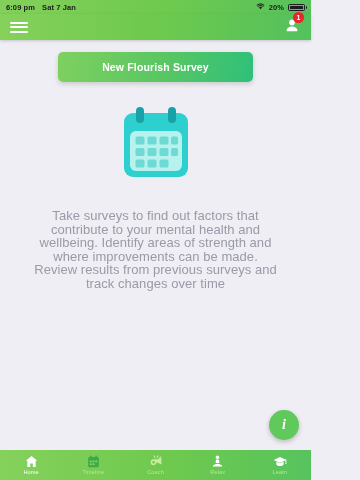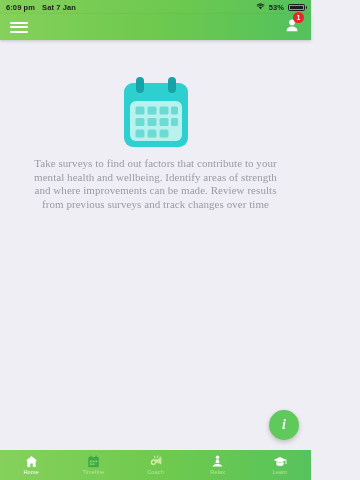--- a/index.html
+++ b/index.html
@@ -83,27 +83,27 @@
     background:linear-gradient(100deg,#7fd05f 0%,#58c663 55%,#2fc07a 100%);
     border:none; border-radius:5px;
     color:#fff; font-size:10.5px; font-weight:bold;
     letter-spacing:.15px;
     cursor:pointer;
     box-shadow:0 2px 5px rgba(0,0,0,.16);
     font-family:inherit;
   }
   .cal-wrap { margin-top:25px; }
   .desc {
+    margin-top:22px;
     width:250px;
     text-align:center;
-    font-size:11px;
+    font-size:13px;
     line-height:13.5px;
     color:#9a9aa8;
     letter-spacing:.05px;
-    font-family:Liberation Serif, serif;
   }
 
   
   .fab {
     position:absolute;
     right:12px; bottom:10px;
     width:30px; height:30px;
     border-radius:50%;
     background:#5fc95c;
     border:none;
@@ -149,21 +149,21 @@
       <span>Sat 7 Jan</span>
     </div>
     <div class="sb-right">
       <span class="wifi-ico">
         <svg width="9" height="7" viewBox="0 0 9 7">
             <path d="M4.5 6.2 2.9 4.4a2.4 2.4 0 0 1 3.2 0z" fill="#1d1d1d"></path>
             <path d="M4.5 3.1c1 0 1.9.4 2.6 1l.6-.7A5 5 0 0 0 4.5 2 5 5 0 0 0 1.3 3.4l.6.7c.7-.6 1.6-1 2.6-1z" fill="#1d1d1d"></path>
             <path d="M4.5.6C3 .6 1.6 1.2.5 2.1l.6.7A5.3 5.3 0 0 1 4.5 1.6c1.3 0 2.5.4 3.4 1.2l.6-.7C7.4 1.2 6 .6 4.5.6z" fill="#1d1d1d"></path>
           </svg>
       </span>
-      <span>53%</span>
+      <span>20%</span>
       <span class="batt">
           <i></i>
         </span>
     </div>
   </div>
 
   <div class="header">
     <div class="burger">
       <span></span>
         <span></span>
@@ -175,20 +175,21 @@
           <circle cx="7" cy="4.4" r="2.8" fill="#ffffff"></circle>
           <path d="M1.6 13.2c0-3 2.4-4.6 5.4-4.6s5.4 1.6 5.4 4.6z" fill="#ffffff"></path>
         </svg>
       </span>
       <span class="badge">1</span>
     </div>
   </div>
 
   <div class="content">
 
+    <button class="cta">New Flourish Survey</button>
 
     <div class="cal-wrap">
       <svg width="80" height="76" viewBox="0 0 80 76">
         <rect x="8" y="6" width="64" height="64" rx="9" fill="#2ecfcf"></rect>
         <rect x="20" y="0" width="8" height="16" rx="4" fill="#18a2a8"></rect>
         <rect x="52" y="0" width="8" height="16" rx="4" fill="#18a2a8"></rect>
         <rect x="14" y="24" width="52" height="40" rx="6" fill="#b8f2ef"></rect>
         <g fill="#6ddad4">
           <rect x="19.5" y="29.5" width="9" height="8" rx="1.6"></rect>
           <rect x="31.5" y="29.5" width="9" height="8" rx="1.6"></rect>

